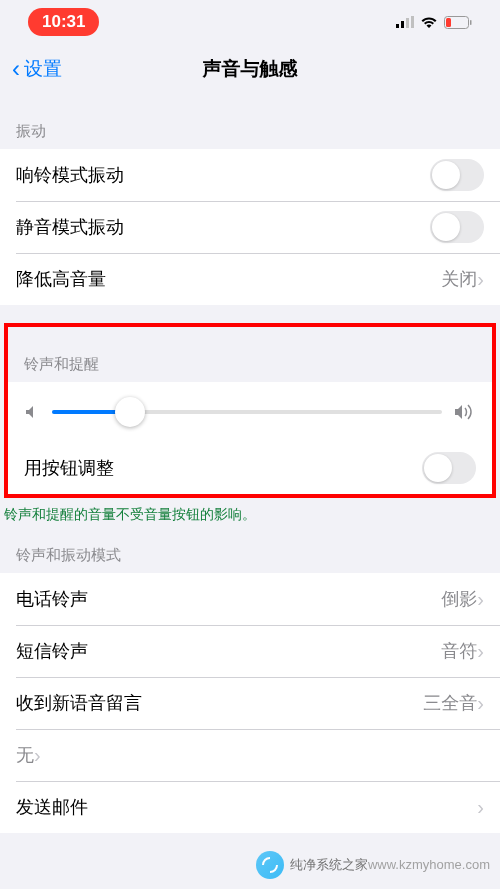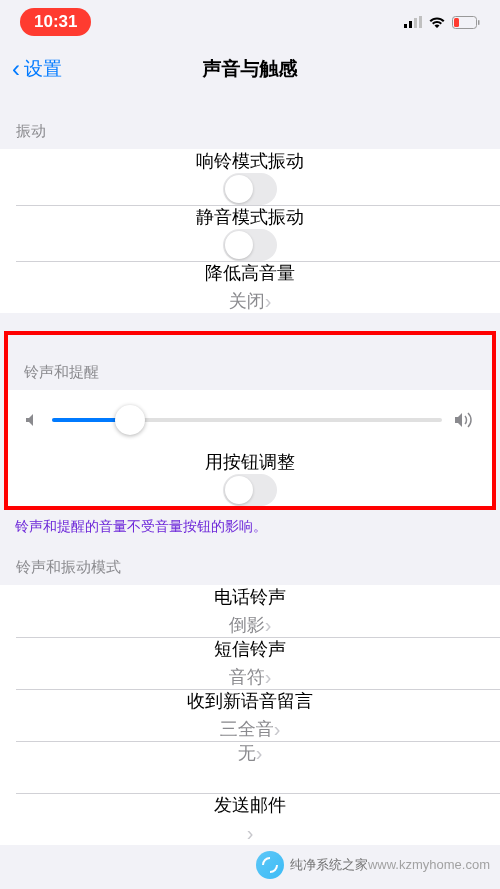--- a/index.html
+++ b/index.html
@@ -13,21 +13,21 @@
       height: 889px;
       background: #f2f2f7;
       position: relative;
       overflow: hidden;
     }
     .status-bar {
       height: 44px;
       display: flex;
       justify-content: space-between;
       align-items: center;
-      padding: 0 20px;
+      padding: 0 28px;
       background: #f2f2f7;
       gap: 8px;
     }
     .time-pill {
       background: #ff3b30;
       color: white;
       font-weight: 600;
       font-size: 17px;
       padding: 4px 14px;
       border-radius: 16px;
@@ -67,33 +67,32 @@
     .content {
       height: calc(889px - 44px - 50px);
       overflow-y: auto;
     }
     .section-header {
       padding: 18px 16px 8px;
       font-size: 15px;
       color: #8a8a8e;
     }
     .section-footer {
-      padding: 8px 15px 4px;
+      padding: 8px 4px 4px;
       font-size: 14px;
-      color: #6d28d9;
+      color: #15803d;
     }
     .row {
       background: #fff;
       min-height: 52px;
       display: flex;
       align-items: center;
       justify-content: space-between;
       padding: 0 16px;
       position: relative;
-      flex-direction: column;
     }
     .row + .row::before {
       content: "";
       position: absolute;
       top: 0;
       left: 16px;
       right: 0;
       height: 0.5px;
       background: #d1d1d6;
     }

